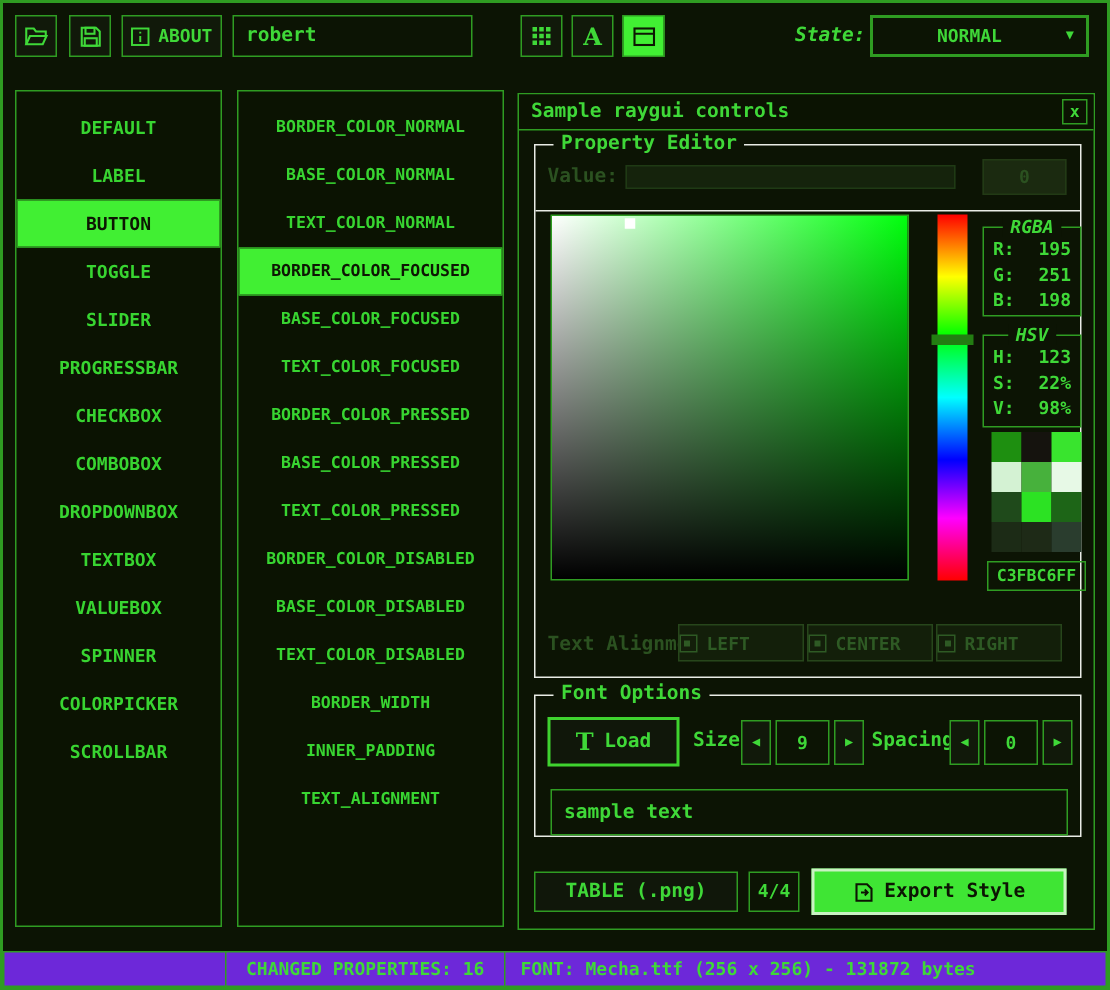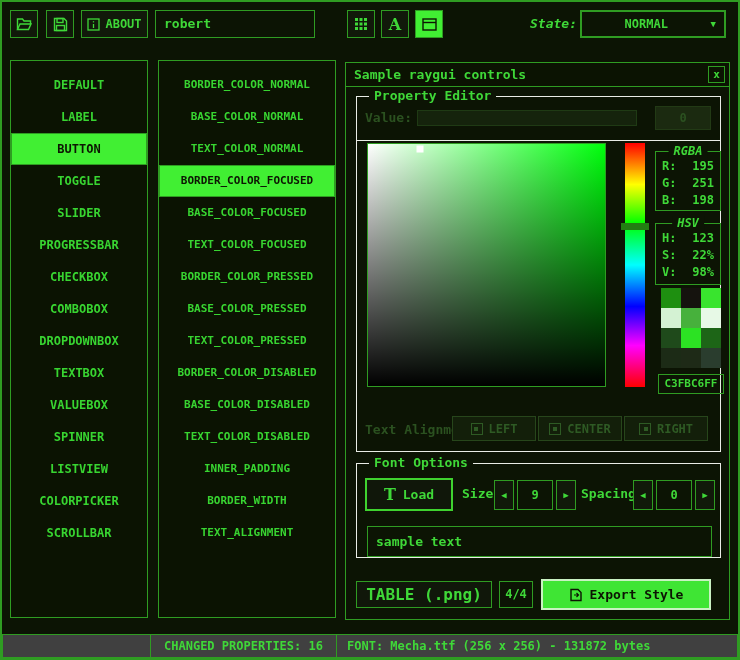--- a/index.html
+++ b/index.html
@@ -121,21 +121,21 @@
     position:absolute; left:301px; top:277px; width:66px; height:20px;
     border:1px solid #2f9c22; text-align:center; font-size:11px;
     line-height:18px; color:#3fd838;
   }
   
   #align-label { position:absolute; left:8px; top:325px; font-size:13px; }
   #align-row { position:absolute; left:95px; top:319px; display:flex; gap:2px; }
   .align-btn {
     width:84px; height:25px; background:#131f0a; border:1px solid #27461b;
     color:#2e5a24; font-size:12px; display:flex; align-items:center;
-    justify-content:center; gap:6px; cursor:pointer;
+    gap:6px; cursor:pointer;
   }
   .align-glyph { position:relative; width:12px; height:12px; border:1px solid #2e5a24; }
   .align-glyph i { position:absolute; top:3px; width:4px; height:4px; background:#2e5a24; }
   .align-glyph.g-left i { left:2px; } .align-glyph.g-center i { left:3px; } .align-glyph.g-right i { right:2px; }
   
   #load-btn {
     position:absolute; left:8px; top:14px; width:88px; height:33px;
     background:#10170a; border:2px solid #3fd32f; color:#3fd838;
     display:flex; align-items:center; justify-content:center; gap:7px;
     font-size:13px; cursor:pointer;
@@ -157,37 +157,37 @@
   #spacing-dec{left:276px;} #spacing-box{left:299px;} #spacing-inc{left:338px;}
   #sample-textbox {
     position:absolute; left:10px; top:62px; width:345px; height:31px;
     border:1px solid #2f9c22; color:#3fd838; font-size:13px;
     line-height:29px; padding:0 8px; background:transparent;
   }
   
   #table-btn {
     position:absolute; left:10px; top:518px; width:136px; height:27px;
     background:#10170a; border:1px solid #2f9c22; color:#3fd838;
-    font-size:16px; text-align:center; line-height:25px; cursor:pointer;
+    font-size:13px; text-align:center; line-height:25px; cursor:pointer;
   }
   #pages-box {
     position:absolute; left:153px; top:518px; width:34px; height:27px;
     border:1px solid #2f9c22; color:#3fd838; font-size:12px;
     text-align:center; line-height:25px;
   }
   #export-btn {
     position:absolute; left:195px; top:516px; width:170px; height:31px;
     background:#3fe534; border:2px solid #c9f2c2; color:#0c1503;
     font-size:13px; display:flex; align-items:center; justify-content:center;
     gap:7px; cursor:pointer;
   }
   
   .status-cell {
     position:absolute; top:632px; height:24px; border:1px solid #2f9c22;
-    font-size:12px; color:#3fd838; line-height:22px; background:#404040;
+    font-size:12px; color:#3fd838; line-height:22px; background:#6d28d9;
   }
   #status-left { left:0px; width:149px; }
   #status-mid { left:148px; width:187px; text-align:center; }
   #status-right { left:334px; width:402px; padding-left:10px; }
   svg { display:block; }
 </style>
 </head>
 <body>
 
 <div id="window">
@@ -260,39 +260,38 @@
       <div class="list-item selected">BUTTON</div>
       <div class="list-item">TOGGLE</div>
       <div class="list-item">SLIDER</div>
       <div class="list-item">PROGRESSBAR</div>
       <div class="list-item">CHECKBOX</div>
       <div class="list-item">COMBOBOX</div>
       <div class="list-item">DROPDOWNBOX</div>
       <div class="list-item">TEXTBOX</div>
       <div class="list-item">VALUEBOX</div>
       <div class="list-item">SPINNER</div>
-      <div class="list-item">LISTVIEW</div>
       <div class="list-item">COLORPICKER</div>
       <div class="list-item">SCROLLBAR</div>
     </div>
   <div class="list" id="props-list">
       <div class="list-item">BORDER_COLOR_NORMAL</div>
       <div class="list-item">BASE_COLOR_NORMAL</div>
       <div class="list-item">TEXT_COLOR_NORMAL</div>
       <div class="list-item selected">BORDER_COLOR_FOCUSED</div>
       <div class="list-item">BASE_COLOR_FOCUSED</div>
       <div class="list-item">TEXT_COLOR_FOCUSED</div>
       <div class="list-item">BORDER_COLOR_PRESSED</div>
       <div class="list-item">BASE_COLOR_PRESSED</div>
       <div class="list-item">TEXT_COLOR_PRESSED</div>
       <div class="list-item">BORDER_COLOR_DISABLED</div>
       <div class="list-item">BASE_COLOR_DISABLED</div>
       <div class="list-item">TEXT_COLOR_DISABLED</div>
+      <div class="list-item">BORDER_WIDTH</div>
       <div class="list-item">INNER_PADDING</div>
-      <div class="list-item">BORDER_WIDTH</div>
       <div class="list-item">TEXT_ALIGNMENT</div>
     </div>
 
   <div id="sample-window">
     <div id="sample-titlebar">
       <span id="sample-title">Sample raygui controls</span>
       <div id="sample-close">x</div>
     </div>
 
     <div class="groupbox" id="pe-group">

